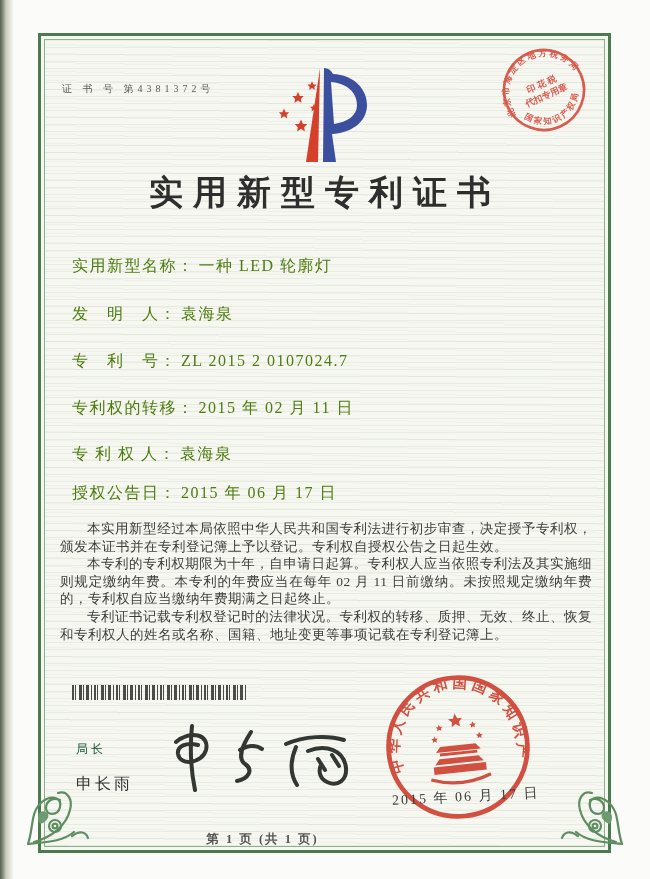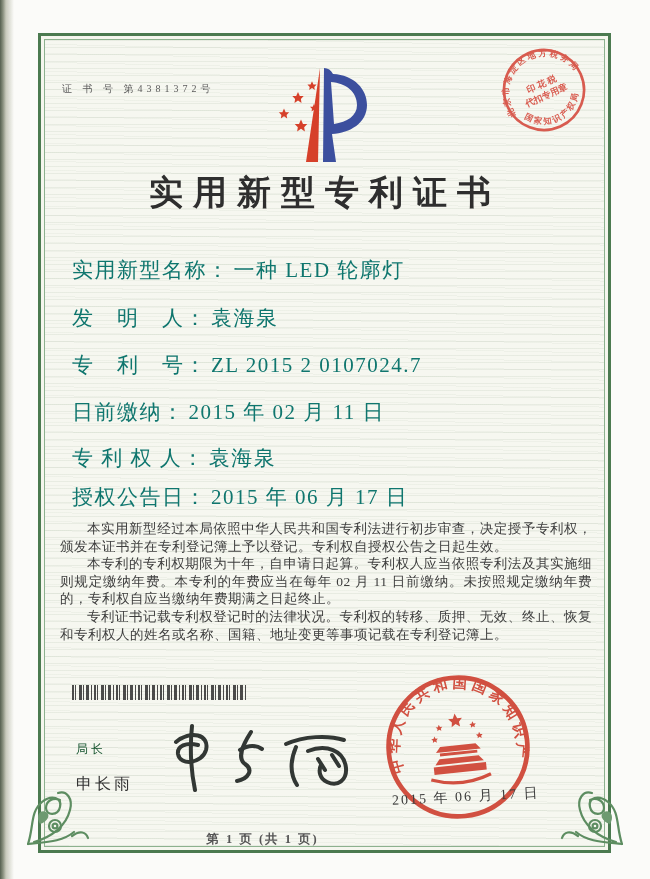--- a/index.html
+++ b/index.html
@@ -26,21 +26,21 @@
       repeating-linear-gradient(0deg, rgba(128,152,122,0.12) 0 1px, rgba(0,0,0,0) 1px 7px),
       repeating-linear-gradient(1.2deg, rgba(128,152,122,0.07) 0 1px, rgba(0,0,0,0) 1px 9px),
       #f6f7f0;
   }
   .txt{position:absolute;color:#3d3d3d;}
   .cert-no{left:62px;top:82px;font-size:10px;letter-spacing:4px;color:#5b5b5b;}
   .title{
     left:0;top:170px;width:650px;text-align:center;
     font-size:34px;font-weight:600;letter-spacing:10px;color:#2e2e2e;
   }
-  .field{left:72px;font-size:21px;letter-spacing:1.5px;color:#0f766e;white-space:nowrap;}
+  .field{left:72px;font-size:16px;letter-spacing:1.5px;color:#4d7c0f;white-space:nowrap;}
   .flabel{margin-right:4px;}
   .body-text{
     left:60px;top:520px;width:532px;font-size:13.5px;line-height:17.6px;
     text-align:justify;color:#3e3e3e;letter-spacing:0.5px;
   }
   .body-text p{margin:0;text-indent:2em;}
   .barcode{
     position:absolute;left:72px;top:685px;width:176px;height:15px;opacity:.85;
     background:repeating-linear-gradient(90deg,
       #2d2d2d 0 2px, rgba(0,0,0,0) 2px 3px,
@@ -96,21 +96,21 @@
   <div class="txt field" style="top:256px">
     <span class="flabel">实用新型名称：</span><span class="fvalue">一种 LED 轮廓灯</span>
   </div>
   <div class="txt field" style="top:304px">
     <span class="flabel">发　明　人：</span><span class="fvalue">袁海泉</span>
   </div>
   <div class="txt field" style="top:351px">
     <span class="flabel">专　利　号：</span><span class="fvalue">ZL 2015 2 0107024.7</span>
   </div>
   <div class="txt field" style="top:398px">
-    <span class="flabel">日前缴纳：</span><span class="fvalue">2015 年 02 月 11 日</span>
+    <span class="flabel">专利权的转移：</span><span class="fvalue">2015 年 02 月 11 日</span>
   </div>
   <div class="txt field" style="top:444px">
     <span class="flabel">专 利 权 人：</span><span class="fvalue">袁海泉</span>
   </div>
   <div class="txt field" style="top:483px">
     <span class="flabel">授权公告日：</span><span class="fvalue">2015 年 06 月 17 日</span>
   </div>
 
   <div class="txt body-text">
     <p>本实用新型经过本局依照中华人民共和国专利法进行初步审查，决定授予专利权，颁发本证书并在专利登记簿上予以登记。专利权自授权公告之日起生效。</p>

